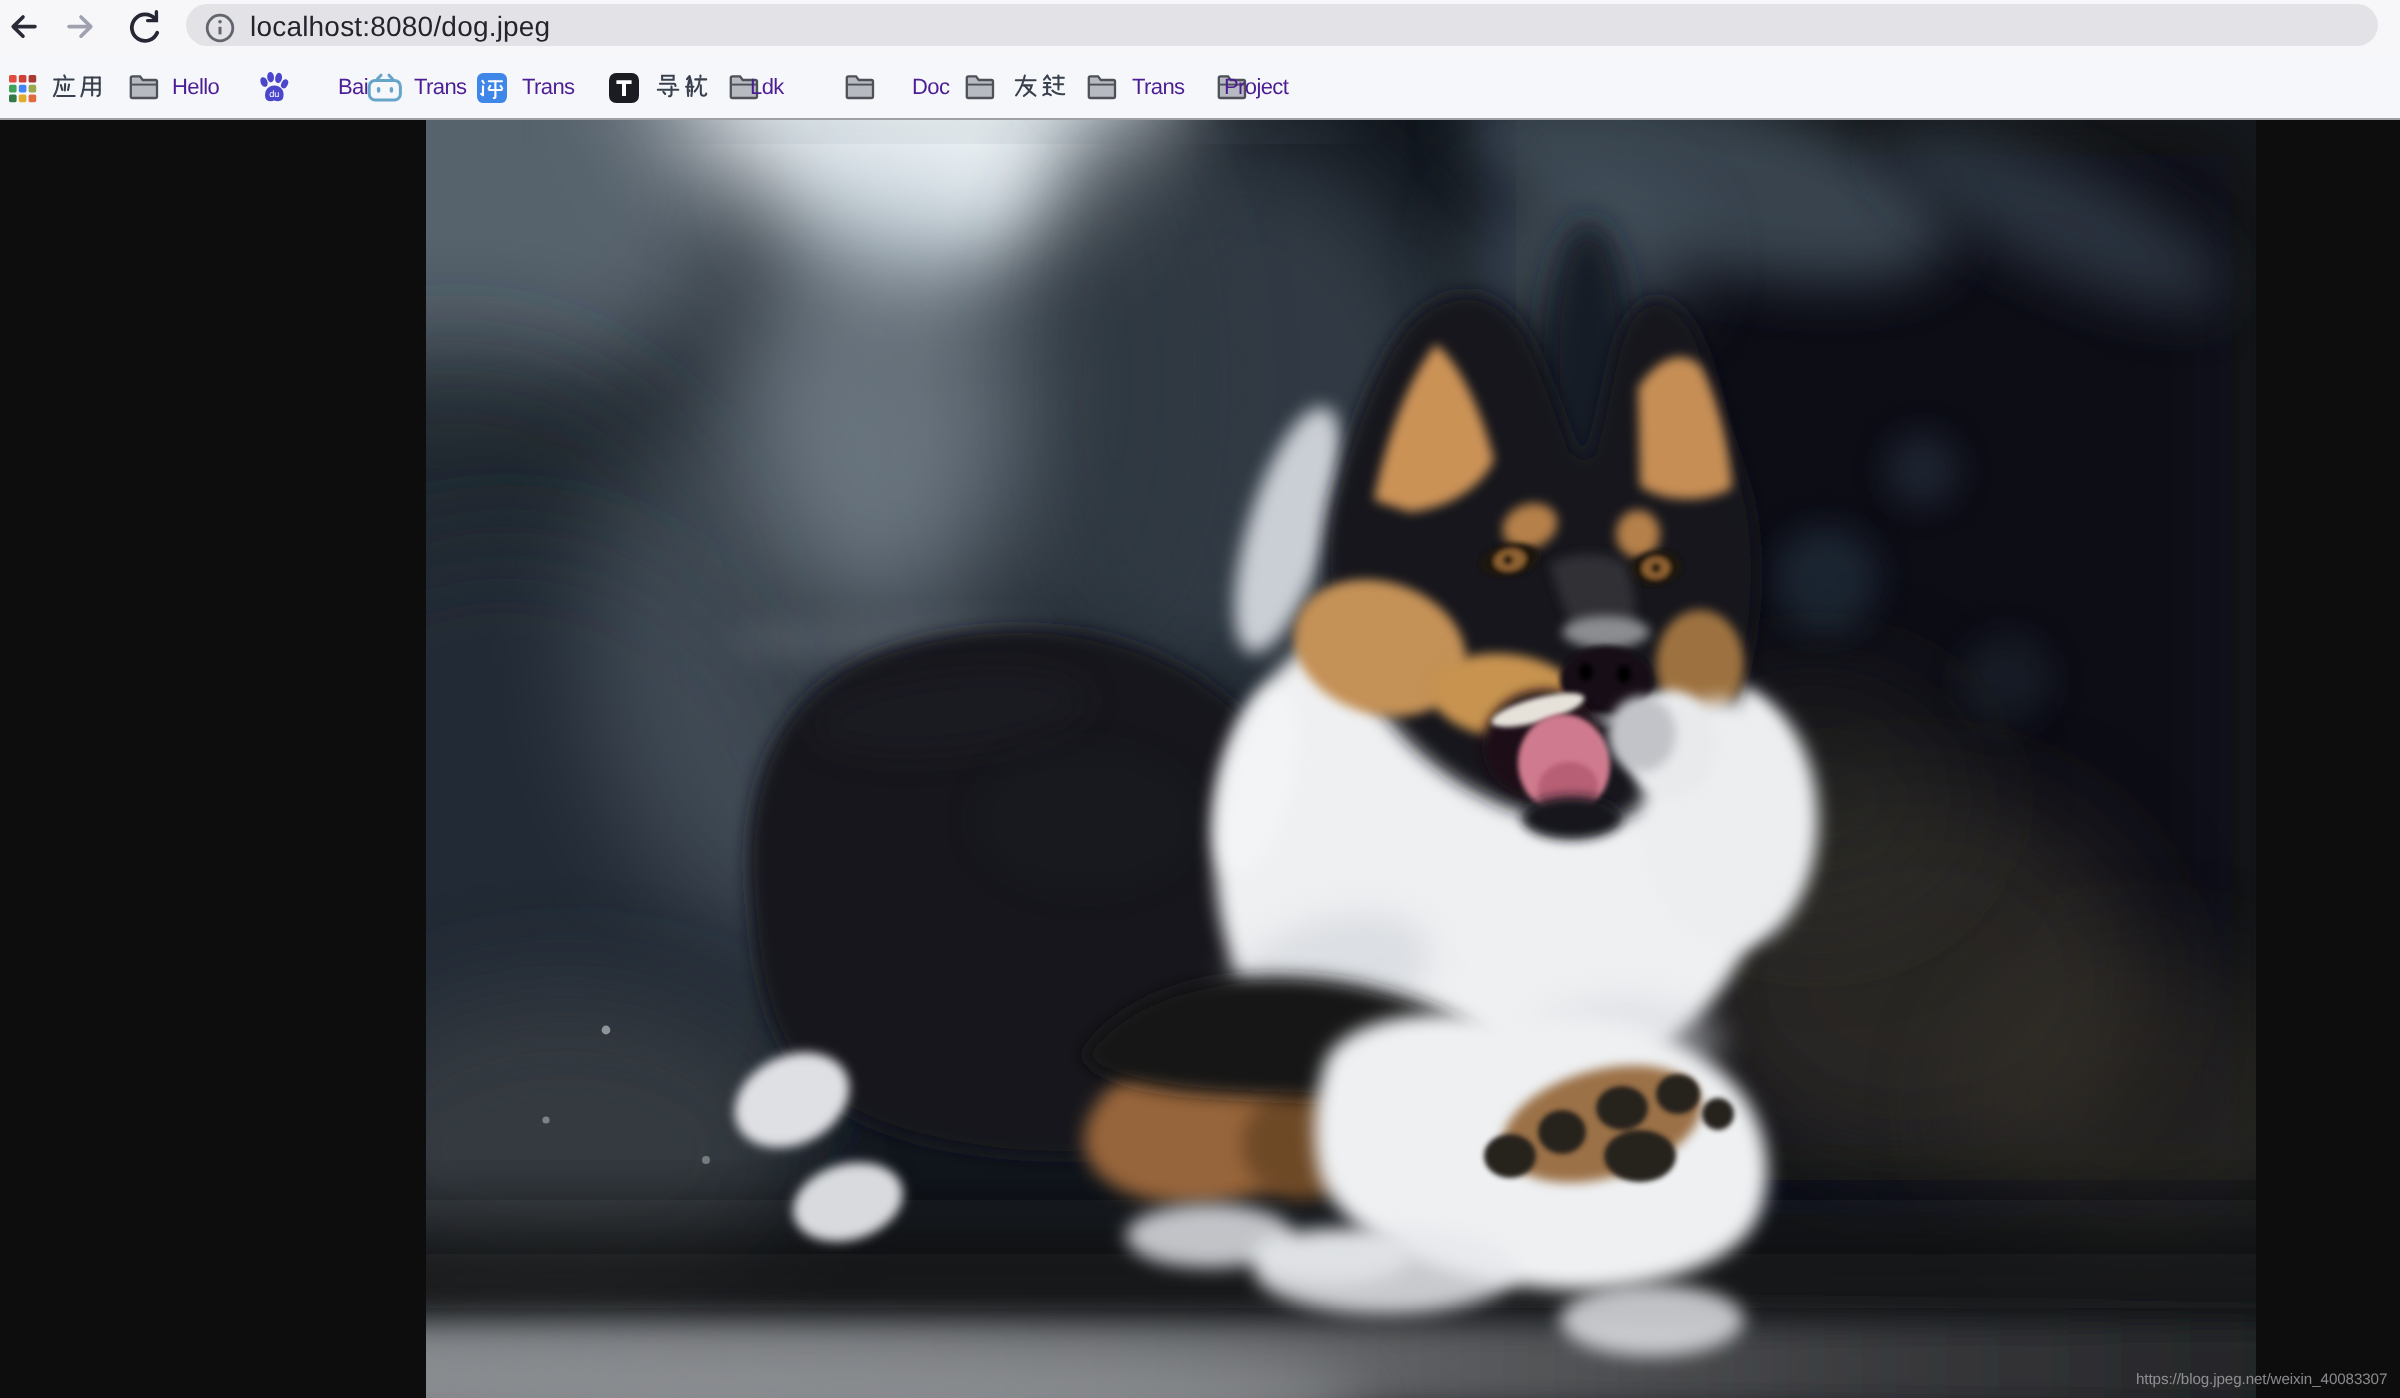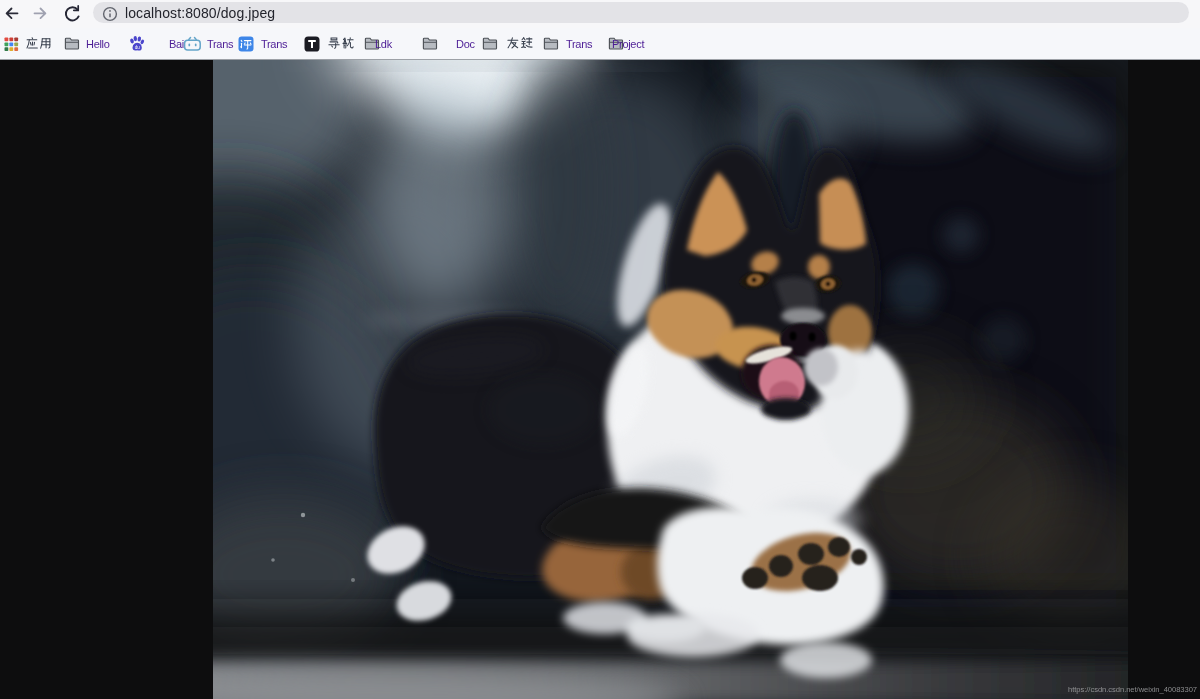--- a/index.html
+++ b/index.html
@@ -344,13 +344,13 @@
 
       <g filter="url(#f5)">
         <ellipse cx="480" cy="575" rx="66" ry="22" fill="#e7e9ec" opacity="0.85"></ellipse>
         <ellipse cx="392" cy="558" rx="42" ry="16" fill="#dfe2e6" opacity="0.85"></ellipse>
         <ellipse cx="452" cy="568" rx="40" ry="14" fill="#e4e6ea" opacity="0.8"></ellipse>
         <ellipse cx="613" cy="600" rx="46" ry="18" fill="#e9ebee" opacity="0.8"></ellipse>
       </g>
     </g>
   </svg>
 </div>
-<div id="wm">https://csdn.csdn.net/weixin_40083307</div>
+<div id="wm">https://blog.jpeg.net/weixin_40083307</div>
 
 </body></html>

